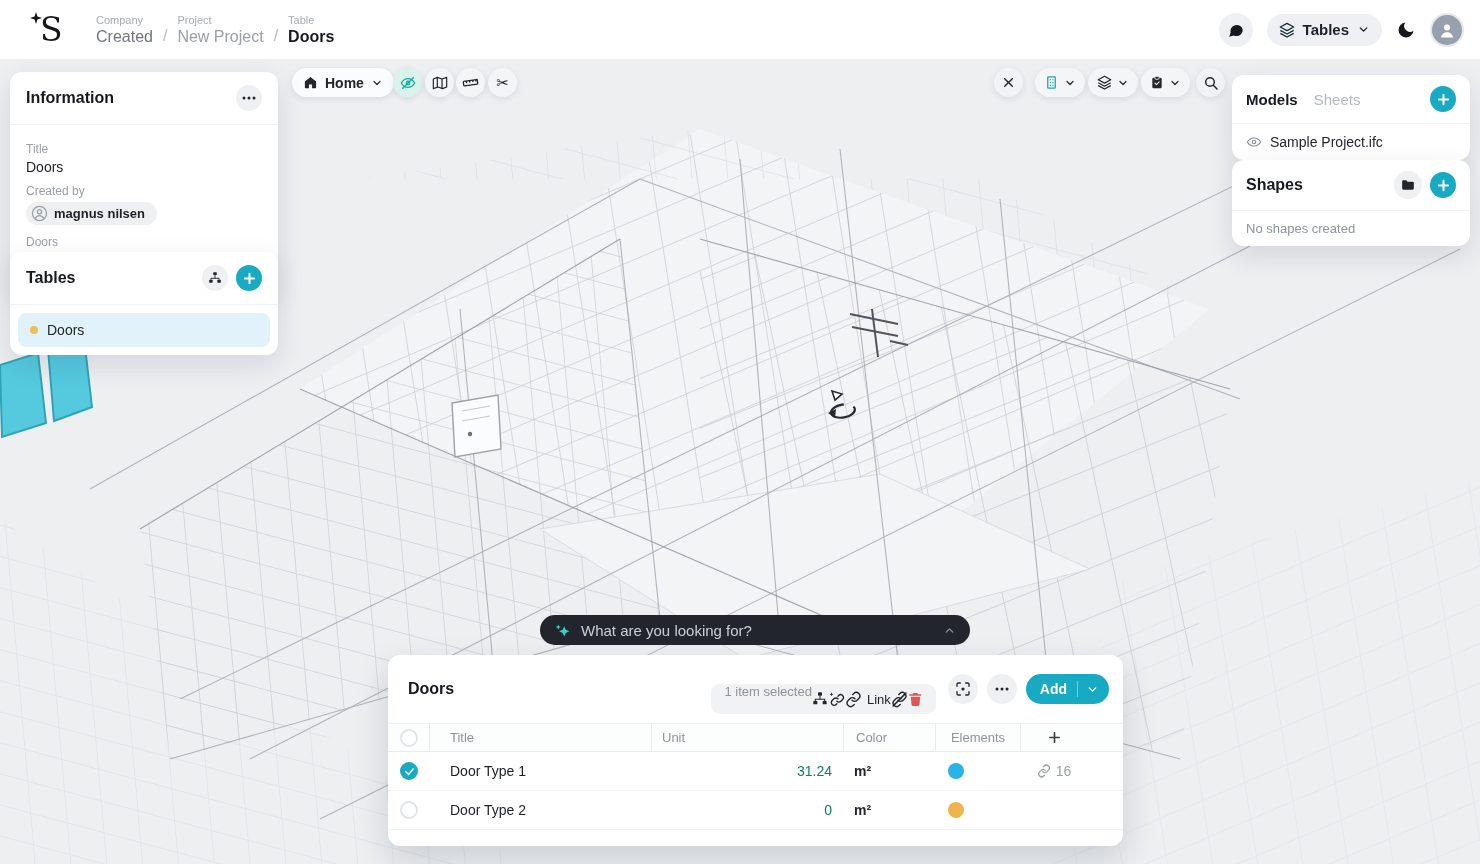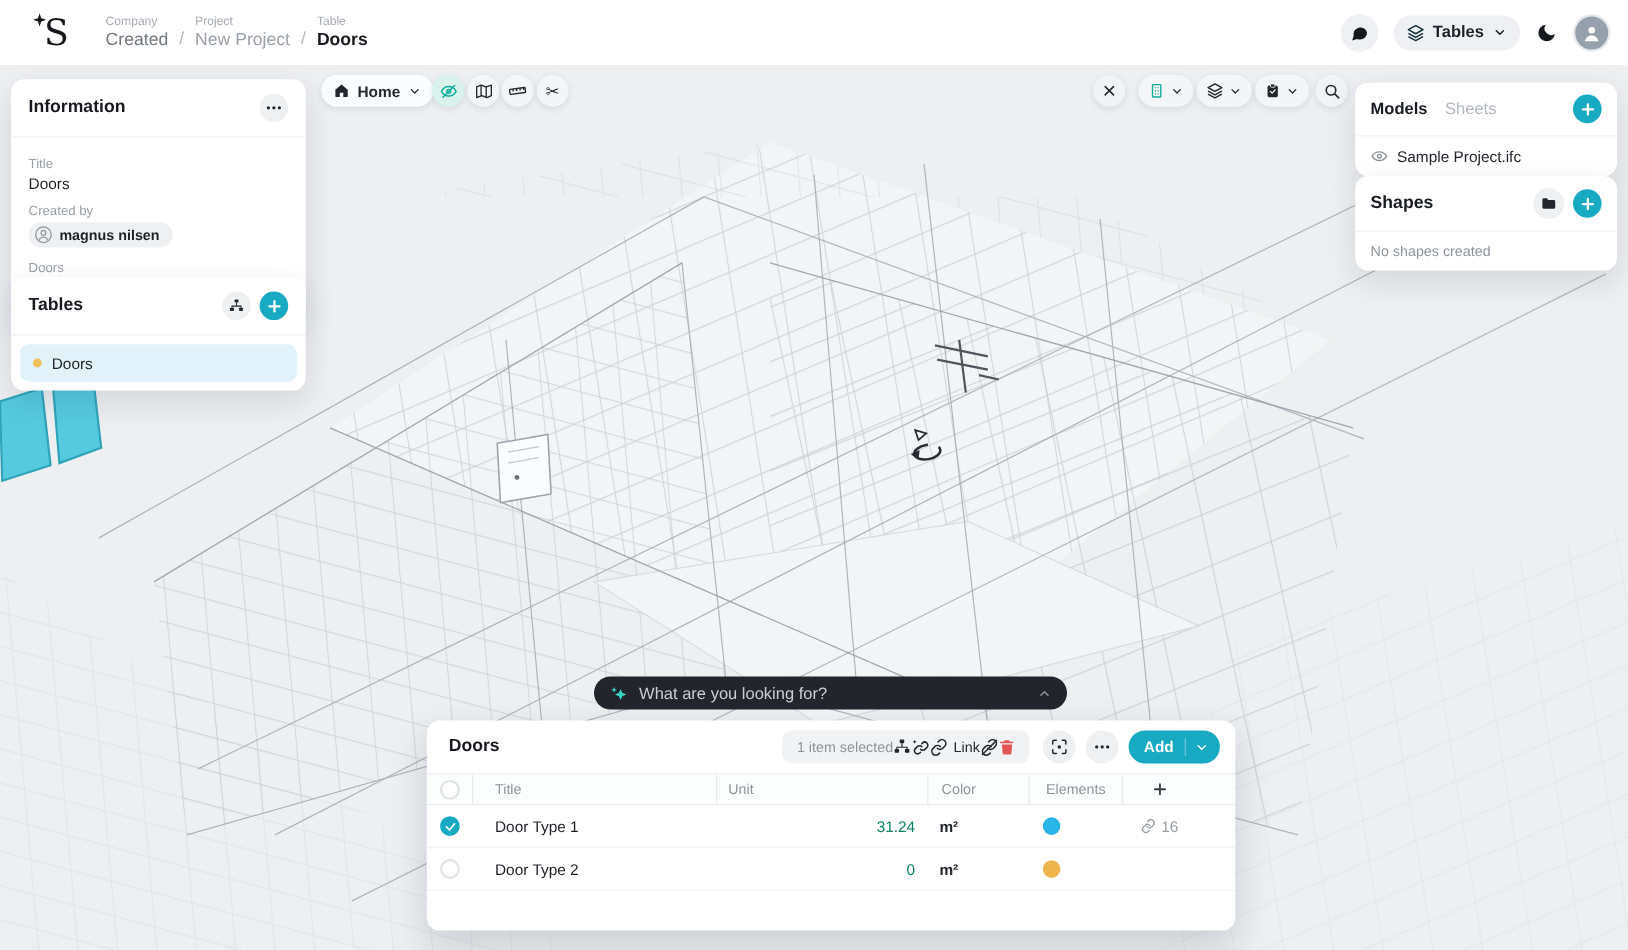--- a/index.html
+++ b/index.html
@@ -73,21 +73,21 @@
   .model-row { display:flex; align-items:center; gap:8px; padding:10px 14px; font-size:14px; color:#23262c; }
 
   
   .search-pill { position:absolute; left:540px; top:556px; width:430px; height:30px; background:#22262c; border-radius:16px; display:flex; align-items:center; gap:10px; padding:0 14px; z-index:12; cursor:text; }
   .search-pill .ph { flex:1; font-size:15px; color:#c9ced5; }
 
   
   .table-panel { position:absolute; left:388px; top:596px; width:735px; height:191px; background:#fff; border-radius:12px; box-shadow:0 14px 34px rgba(25,35,55,.16); z-index:11; overflow:hidden; }
   .tp-head { display:flex; align-items:center; padding:9px 14px 9px 20px; }
   .tp-title { font-size:16px; font-weight:bold; color:#17191f; margin-right:auto; }
-  .sel-pill { height:30px; background:#f0f2f4; border-radius:9px; display:flex; align-items:center; padding:0 13px; }
+  .sel-pill { height:30px; background:#f0f2f4; border-radius:9px; display:flex; padding:0 13px;margin-top:20px; }
   .sel-text { font-size:13px; color:#8e949c; }
   .sel-icon-btn { background:none; border:none; cursor:pointer; display:flex; align-items:center; gap:5px; }
   .sel-icon-btn .link-lbl { font-size:13px; color:#23262c; }
   .tp-actions { display:flex; align-items:center; gap:9px; margin-left:12px; }
   .tp-circle { width:30px; height:30px; border-radius:50%; background:#eef0f2; border:none; display:flex; align-items:center; justify-content:center; cursor:pointer; }
   .add-btn { height:30px; border-radius:16px; background:var(--accent,#18a9c3); border:none; display:flex; align-items:center; cursor:pointer; color:#fff; }
   .add-btn .add-lbl { font-size:14px; font-weight:bold; padding:0 10px 0 14px; }
   .add-btn .add-sep { width:1px; height:16px; background:rgba(255,255,255,.4); }
   .add-btn .add-chev { padding:0 10px 0 8px; display:flex; align-items:center; }
 

